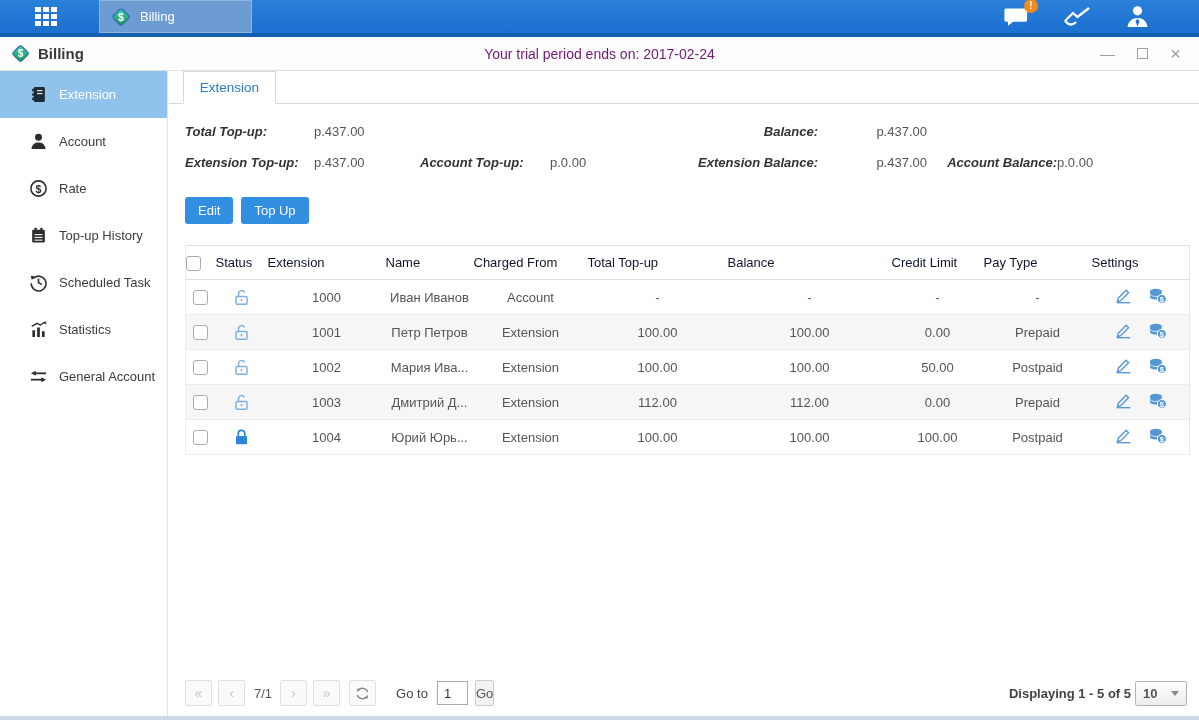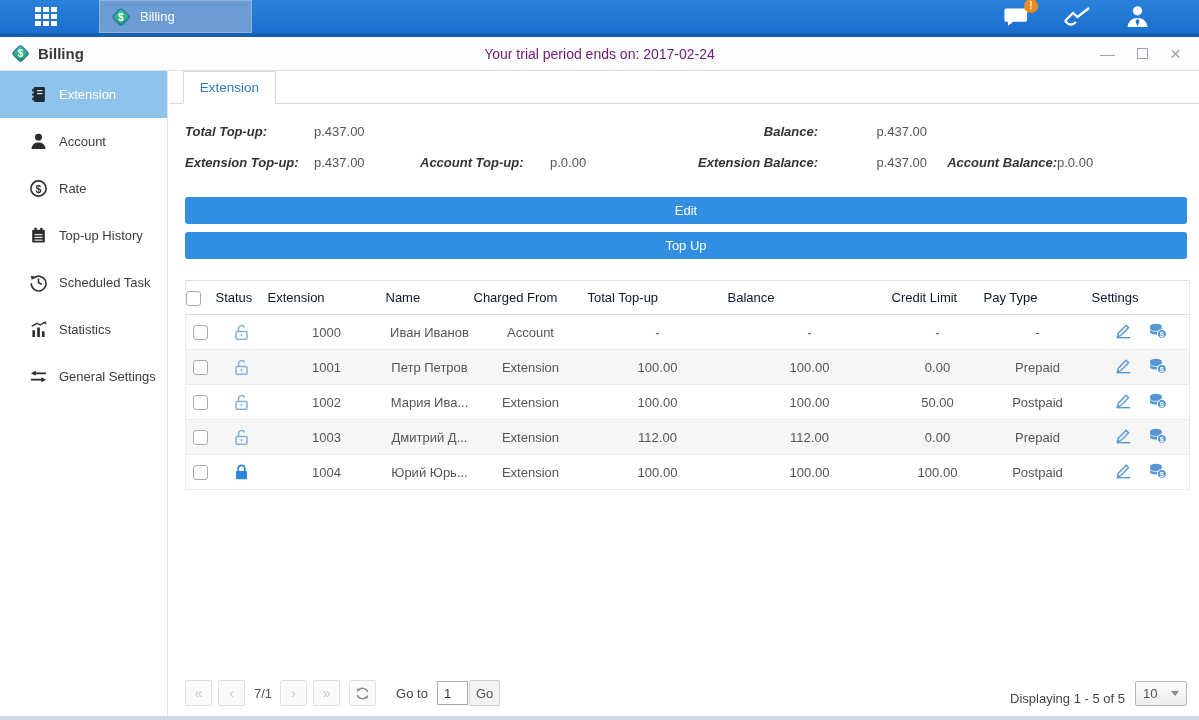--- a/index.html
+++ b/index.html
@@ -52,21 +52,21 @@
   .summary { display:flex; font-size:13px; color:#555; }
   .sum-col { width:505px; }
   .sum-col.right { width:auto;text-align:right; }
   .sum-row { height:31px; display:flex; align-items:center; }
   .sl { font-weight:bold; color:#333;font-style:italic; }
   .sum-col.left .sl1 { width:129px; } .sum-col.left .sv1 { width:106px; }
   .sum-col.left .sl2 { width:130px; }
   .sum-col.right .sl1 { width:128px; } .sum-col.right .sv1 { width:109px; }
   .sum-col.right .sl2 { width:130px; }
 
-  .btn-row { margin-top:19px; display:flex; gap:8px;flex-direction:column; }
+  .btn-row { margin-top:19px; display:flex; gap:8px; }
   .btn { background:#318ee1; color:#fff; border:none; border-radius:3px; font-size:13px;
     font-family:"Liberation Sans",sans-serif; padding:0 13px; height:27px; cursor:pointer; }
 
   
   table { border-collapse:collapse; width:1004px; margin-top:21px; table-layout:fixed; font-size:13px; }
   th { font-weight:normal; color:#0f172a; height:34px; border-top:1px solid #dedede;
     border-bottom:1px solid #dedede; text-align:left; }
   td { height:35px; color:#555; text-align:center; border-bottom:1px solid #ebebeb; }
   tr.stripe td { background:#f6f6f6; }
   table .l-edge { border-left:1px solid #eee; } table .r-edge { border-right:1px solid #e6e6e6; }
@@ -81,23 +81,23 @@
   .pagebar { position:absolute; left:16px; right:12px; bottom:9px; height:28px;
     display:flex; align-items:center; font-size:13px; color:#555; }
   .pg-btn { width:27px; height:26px; border:1px solid #e0e0e0; background:#fafafa; border-radius:2px;
     color:#c6c6c6; font-size:14px; display:flex; align-items:center; justify-content:center;
     margin-right:6px; cursor:pointer; }
   .pg-ind { margin:0 8px 0 3px; color:#555; }
   .pg-refresh { margin-left:3px; }
   .goto-label { margin:0 9px 0 14px; color:#444; }
   .goto-input { width:31px; height:24px; border:1px solid #a9a9a9; font-size:13px; padding-left:6px;
     font-family:"Liberation Sans",sans-serif; color:#333; }
-  .go-btn { margin-left:1px; height:26px; padding:0 6px; border:1px solid #ccc; background:#f3f3f3;
+  .go-btn { margin-left:7px; height:26px; padding:0 0; border:1px solid #ccc; background:#f3f3f3;
     border-radius:2px; font-size:13px; color:#555; font-family:"Liberation Sans",sans-serif; cursor:pointer; }
-  .pg-right { margin-left:auto; display:flex; align-items:flex-end; gap:10px; color:#444; }
+  .pg-right { margin-left:auto; display:flex; align-items:center; gap:4px; color:#444;font-weight:bold; }
   .pg-select { width:52px; height:25px; border:1px solid #b5b5b5; border-radius:2px;
     background:linear-gradient(#fefefe,#ededed); display:flex; align-items:center;
     padding:0 7px; justify-content:space-between; cursor:pointer; color:#555; }
   .caret { width:0; height:0; border-left:4.5px solid transparent; border-right:4.5px solid transparent;
     border-top:5px solid #8a8a8a; }
 
   .win-bottom { position:absolute; bottom:0; left:0; width:1199px; height:4px; background:#cdd9e4; }
 </style>
 </head>
 <body>
@@ -243,21 +243,21 @@
     </div>
     <div class="side-item">
       <span class="sic">
         <svg width="19" height="19" viewBox="0 0 18 18">
           <line x1="5.4" y1="6" x2="16.2" y2="6" stroke="currentColor" stroke-width="1.7"></line>
           <polygon points="1.8,6 6.4,3.6 6.4,8.4" fill="currentColor"></polygon>
           <line x1="1.8" y1="12" x2="12.6" y2="12" stroke="currentColor" stroke-width="1.7"></line>
           <polygon points="16.2,12 11.6,9.6 11.6,14.4" fill="currentColor"></polygon>
         </svg>
       </span>
-      <span>General Settings</span>
+      <span>General Account</span>
     </div>
   </div>
 
 <div class="main">
   <div class="tabstrip">
     <div class="m-tab">Extension</div>
   </div>
 
   <div class="content">
     <div class="summary">

